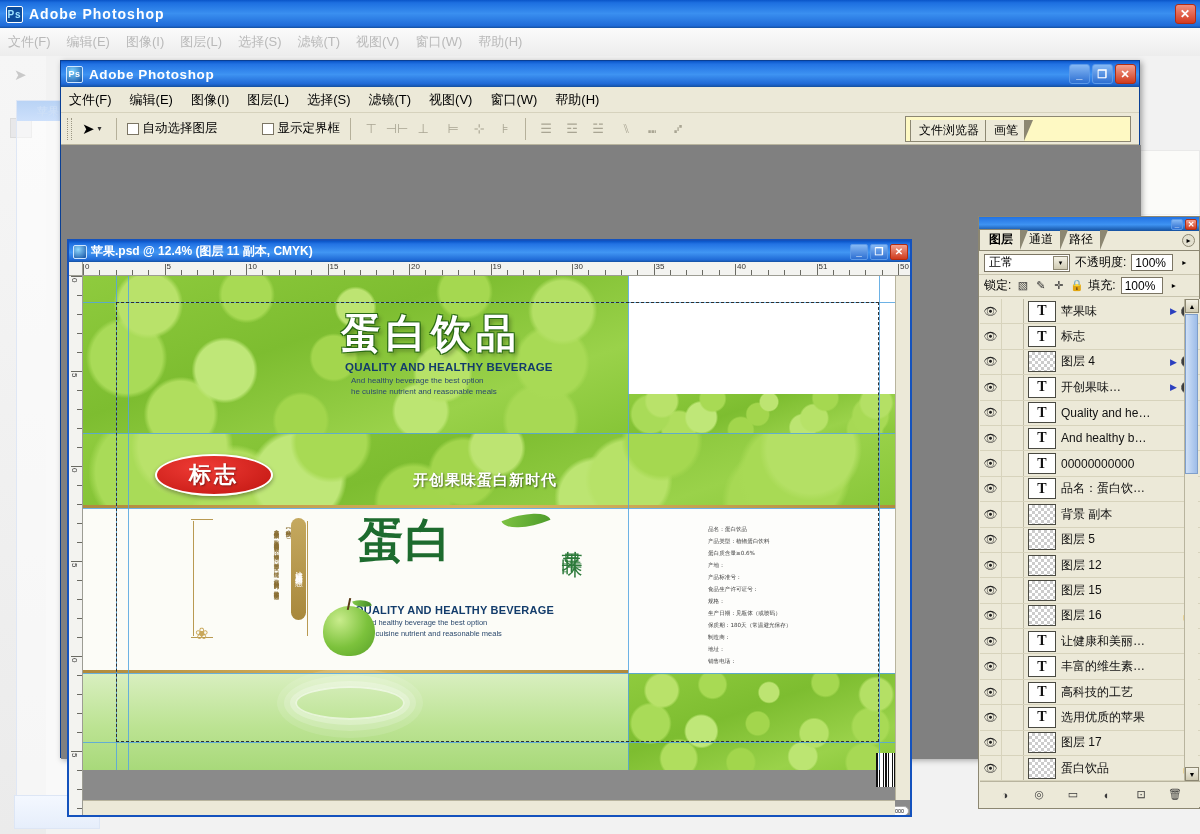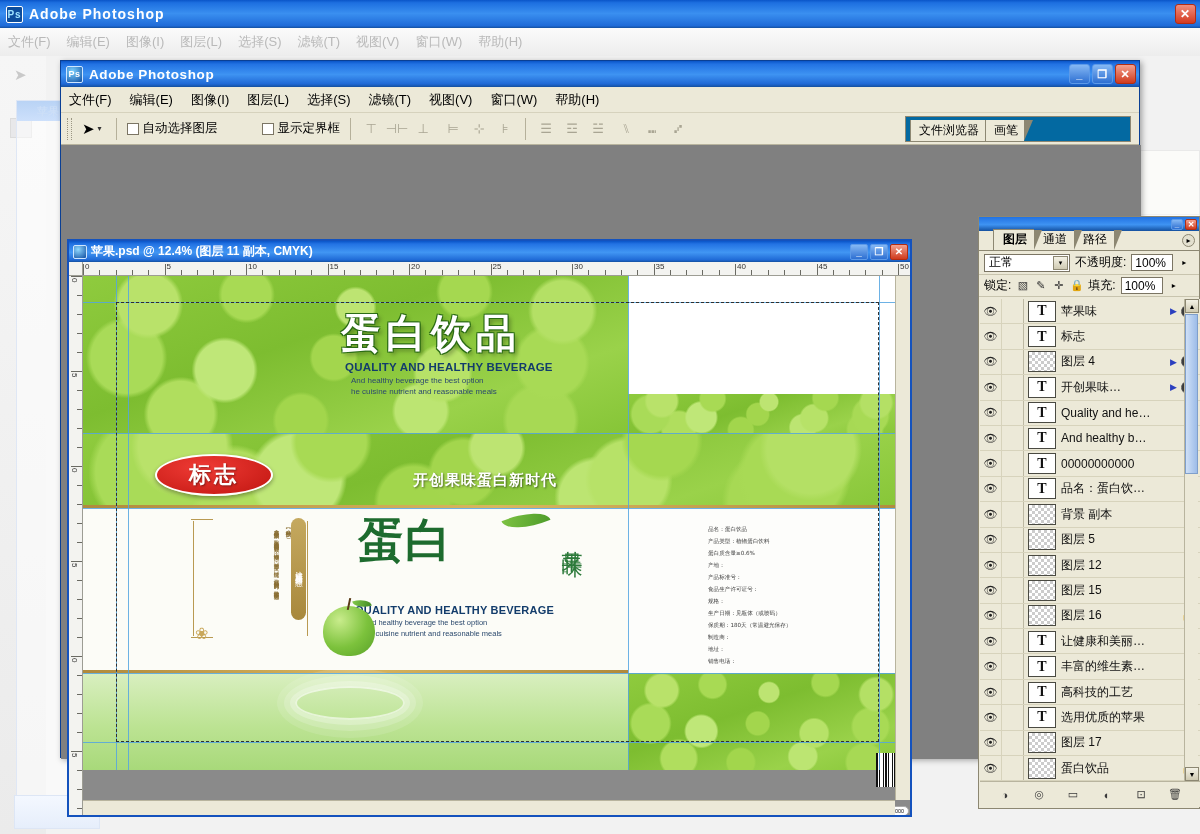--- a/index.html
+++ b/index.html
@@ -101,21 +101,21 @@
   .move-tool .arrow { font-size:15px; line-height:1; }
   .caret { font-size:8px; color:#333; }
   .opt-sep { width:1px; height:22px; background:#b5b09a; margin:0 10px; }
   .opt-check { display:flex; align-items:center; gap:4px; font-size:12.5px; }
   .cbox { width:12px; height:12px; background:#fff; border:1px solid #7b7564; }
   .align-group { display:flex; align-items:center; gap:6px; }
   .align-btn { width:20px; height:19px; display:flex; align-items:center;
      justify-content:center; color:#a9a593; font-size:13px; }
   .palette-tabs {
     margin-left:auto; margin-right:8px; height:26px;
-    border:1px solid #8c8772; background:#0369a1; display:flex; align-items:flex-end;
+    border:1px solid #8c8772; background:#fef9c3; display:flex; align-items:flex-end;
     padding:0 4px; width:226px;
   }
   .ptab { font-size:12px; padding:2px 6px 2px 8px; background:#ece9d8;
      border-left:1px solid #8c8772; position:relative; }
   .ptab:after { content:""; position:absolute; right:-9px; top:0; width:0;height:0;
      border-left:9px solid #8c8772; border-bottom:21px solid transparent; }
 
   #ps-canvas-area {
     position:absolute; left:0; top:84px; width:1080px; height:614px;
     background:#808080;
@@ -280,21 +280,21 @@
     background:linear-gradient(180deg,#2272e3,#3e93f2 55%,#14509f);
     display:flex;align-items:center;justify-content:flex-end;padding-right:2px;gap:2px;}
   .lp-tbtn{width:12px;height:11px;border-radius:2px;font-size:8px;color:#fff;
     display:flex;align-items:center;justify-content:center;border:1px solid #5d9ae8;font-weight:bold;}
   .lp-tbtn.close{background:linear-gradient(180deg,#f3a18f,#cf3a1d);border-color:#b12d12;}
   .lp-tbtn.min{background:linear-gradient(180deg,#85b8f4,#2d6fd2);}
   #lp-tabs{height:20px;background:#ece9d8;display:flex;align-items:flex-end;
      border-bottom:1px solid #8c8772;position:relative;}
   .lp-tab{font-size:12px;padding:1px 7px 2px 9px;position:relative;}
   .lp-tab.active{background:#ece9d8;font-weight:bold;border-top:1px solid #8c8772;
-     border-left:1px solid #8c8772;margin-left:14px;}
+     border-left:1px solid #8c8772;}
   .lp-tab:after{content:"";position:absolute;right:-8px;top:0;width:0;height:0;
      border-left:8px solid #8c8772;border-bottom:20px solid transparent;}
   #lp-menu-btn{position:absolute;right:4px;top:3px;width:13px;height:13px;border-radius:50%;
      background:#e3e0cf;border:1px solid #8c8772;display:flex;align-items:center;
      justify-content:center;font-size:8px;}
   #lp-row1{height:24px;display:flex;align-items:center;gap:5px;padding:0 5px;
      border-bottom:1px solid #c8c4ae;}
   .lp-select{height:18px;width:86px;background:#fff;border:1px solid #7b7564;
      display:flex;align-items:center;padding-left:4px;font-size:12px;position:relative;}
   .lp-select .arw{position:absolute;right:1px;top:1px;width:15px;height:14px;
@@ -520,21 +520,21 @@
           <div class="hr-tick" style="left: 277.1px;"></div>
           <div class="hr-tick" style="left: 293.4px;"></div>
           <div class="hr-tick" style="left: 309.7px;"></div>
           <div class="hr-tick major" style="left: 326px;"></div>
           <div class="hr-lab" style="left: 328px;">20</div>
           <div class="hr-tick" style="left: 342.3px;"></div>
           <div class="hr-tick" style="left: 358.6px;"></div>
           <div class="hr-tick" style="left: 374.9px;"></div>
           <div class="hr-tick" style="left: 391.2px;"></div>
           <div class="hr-tick major" style="left: 407.5px;"></div>
-          <div class="hr-lab" style="left: 409.5px;">25</div>
+          <div class="hr-lab" style="left: 409.5px;">19</div>
           <div class="hr-tick" style="left: 423.8px;"></div>
           <div class="hr-tick" style="left: 440.1px;"></div>
           <div class="hr-tick" style="left: 456.4px;"></div>
           <div class="hr-tick" style="left: 472.7px;"></div>
           <div class="hr-tick major" style="left: 489px;"></div>
           <div class="hr-lab" style="left: 491px;">30</div>
           <div class="hr-tick" style="left: 505.3px;"></div>
           <div class="hr-tick" style="left: 521.6px;"></div>
           <div class="hr-tick" style="left: 537.9px;"></div>
           <div class="hr-tick" style="left: 554.2px;"></div>
@@ -544,21 +544,21 @@
           <div class="hr-tick" style="left: 603.1px;"></div>
           <div class="hr-tick" style="left: 619.4px;"></div>
           <div class="hr-tick" style="left: 635.7px;"></div>
           <div class="hr-tick major" style="left: 652px;"></div>
           <div class="hr-lab" style="left: 654px;">40</div>
           <div class="hr-tick" style="left: 668.3px;"></div>
           <div class="hr-tick" style="left: 684.6px;"></div>
           <div class="hr-tick" style="left: 700.9px;"></div>
           <div class="hr-tick" style="left: 717.2px;"></div>
           <div class="hr-tick major" style="left: 733.5px;"></div>
-          <div class="hr-lab" style="left: 735.5px;">45</div>
+          <div class="hr-lab" style="left: 735.5px;">51</div>
           <div class="hr-tick" style="left: 749.8px;"></div>
           <div class="hr-tick" style="left: 766.1px;"></div>
           <div class="hr-tick" style="left: 782.4px;"></div>
           <div class="hr-tick" style="left: 798.7px;"></div>
           <div class="hr-tick major" style="left: 815px;"></div>
           <div class="hr-lab" style="left: 817px;">50</div>
         </div>
       <div id="vruler">
           <div class="vr-tick major" style="top: 0px;"></div>
           <div class="vr-lab" style="top: 2px;">0</div>

